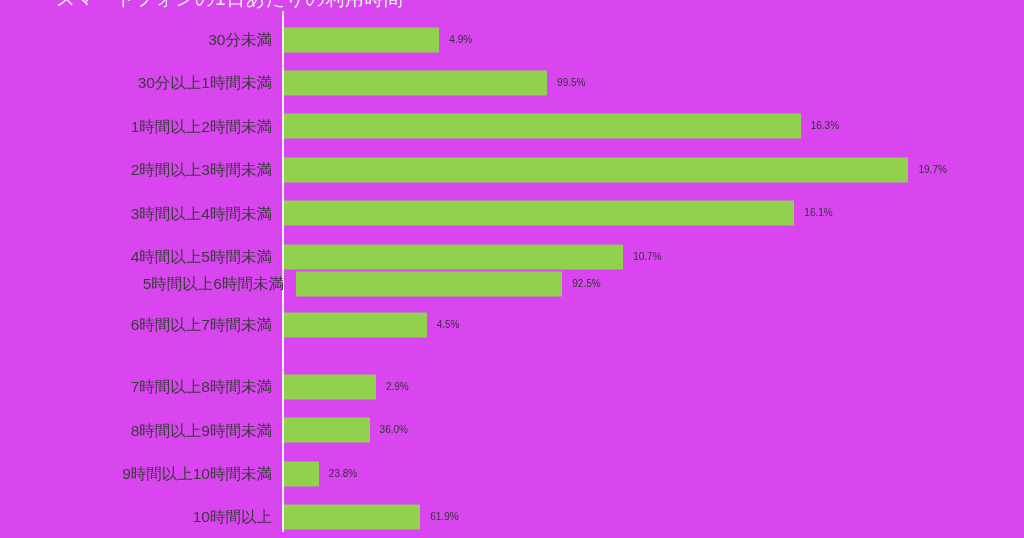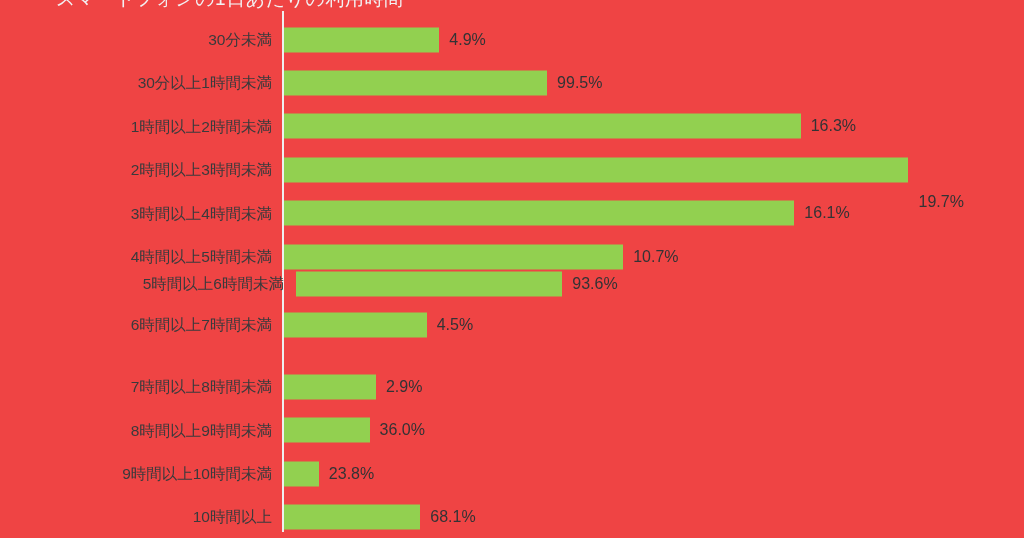--- a/index.html
+++ b/index.html
@@ -11,21 +11,21 @@
     height: 538px;
     background: #ffffff;
     font-family: "Liberation Sans", "DejaVu Sans", sans-serif;
     overflow: hidden;
   }
 
   #chart-root {
     position: relative;
     width: 1024px;
     height: 538px;
-    background: #ef4444;
+    background: #d946ef;
   }
 
   
   #title-sliver {
     position: absolute;
     left: 0;
     top: 0;
     width: 1024px;
     height: 9px;
     overflow: hidden;
@@ -82,21 +82,21 @@
     position: absolute;
     left: 284px;
     height: 25px;
     background: #92d050;
     top: 50%;
     transform: translateY(-50%);
   }
 
   .value-label {
     position: absolute;
-    font-size: 16px;
+    font-size: 10px;
     color: #333335;
     white-space: nowrap;
     line-height: 1;
     top: 50%;
     transform: translateY(-50%);
   }
 </style>
 </head>
 <body>
 
@@ -120,36 +120,36 @@
           <div class="value-label" style="left: 557.11px; color: rgb(51, 51, 53);">99.5%</div>
         </div>
         <div class="bar-row" style="top: 95.8px;">
           <div class="cat-label">1時間以上2時間未満</div>
           <div class="bar" style="width: 516.71px; background: rgb(146, 208, 80);"></div>
           <div class="value-label" style="left: 810.71px; color: rgb(51, 51, 53);">16.3%</div>
         </div>
         <div class="bar-row" style="top: 139.2px;">
           <div class="cat-label">2時間以上3時間未満</div>
           <div class="bar" style="width: 624.49px; background: rgb(146, 208, 80);"></div>
-          <div class="value-label" style="left: 918.49px; color: rgb(51, 51, 53); margin-top: 32px;">19.7%</div>
+          <div class="value-label" style="left: 918.49px; color: rgb(51, 51, 53);">19.7%</div>
         </div>
         <div class="bar-row" style="top: 182.6px;">
           <div class="cat-label">3時間以上4時間未満</div>
           <div class="bar" style="width: 510.37px; background: rgb(146, 208, 80);"></div>
           <div class="value-label" style="left: 804.37px; color: rgb(51, 51, 53);">16.1%</div>
         </div>
         <div class="bar-row" style="top: 226px;">
           <div class="cat-label">4時間以上5時間未満</div>
           <div class="bar" style="width: 339.19px; background: rgb(146, 208, 80);"></div>
           <div class="value-label" style="left: 633.19px; color: rgb(51, 51, 53);">10.7%</div>
         </div>
         <div class="bar-row" style="top: 253px; margin-left: 12px;">
           <div class="cat-label">5時間以上6時間未満</div>
           <div class="bar" style="width: 266.28px; background: rgb(146, 208, 80);"></div>
-          <div class="value-label" style="left: 560.28px; color: rgb(51, 51, 53);">93.6%</div>
+          <div class="value-label" style="left: 560.28px; color: rgb(51, 51, 53);">92.5%</div>
         </div>
         <div class="bar-row" style="top: 294px;">
           <div class="cat-label">6時間以上7時間未満</div>
           <div class="bar" style="width: 142.65px; background: rgb(146, 208, 80);"></div>
           <div class="value-label" style="left: 436.65px; color: rgb(51, 51, 53); text-align: right;">4.5%</div>
         </div>
         <div class="bar-row" style="top: 356.2px;">
           <div class="cat-label">7時間以上8時間未満</div>
           <div class="bar" style="width: 91.93px; background: rgb(146, 208, 80);"></div>
           <div class="value-label" style="left: 385.93px; color: rgb(51, 51, 53);">2.9%</div>
@@ -160,18 +160,18 @@
           <div class="value-label" style="left: 379.59px; color: rgb(51, 51, 53);">36.0%</div>
         </div>
         <div class="bar-row" style="top: 443px;">
           <div class="cat-label">9時間以上10時間未満</div>
           <div class="bar" style="width: 34.87px; background: rgb(146, 208, 80);"></div>
           <div class="value-label" style="left: 328.87px; color: rgb(51, 51, 53);">23.8%</div>
         </div>
         <div class="bar-row" style="top: 486.4px;">
           <div class="cat-label">10時間以上</div>
           <div class="bar" style="width: 136.31px; background: rgb(146, 208, 80);"></div>
-          <div class="value-label" style="left: 430.31px; color: rgb(51, 51, 53);">68.1%</div>
+          <div class="value-label" style="left: 430.31px; color: rgb(51, 51, 53);">61.9%</div>
         </div>
       </div>
   </div>
 
 </div>
 
 </body></html>

